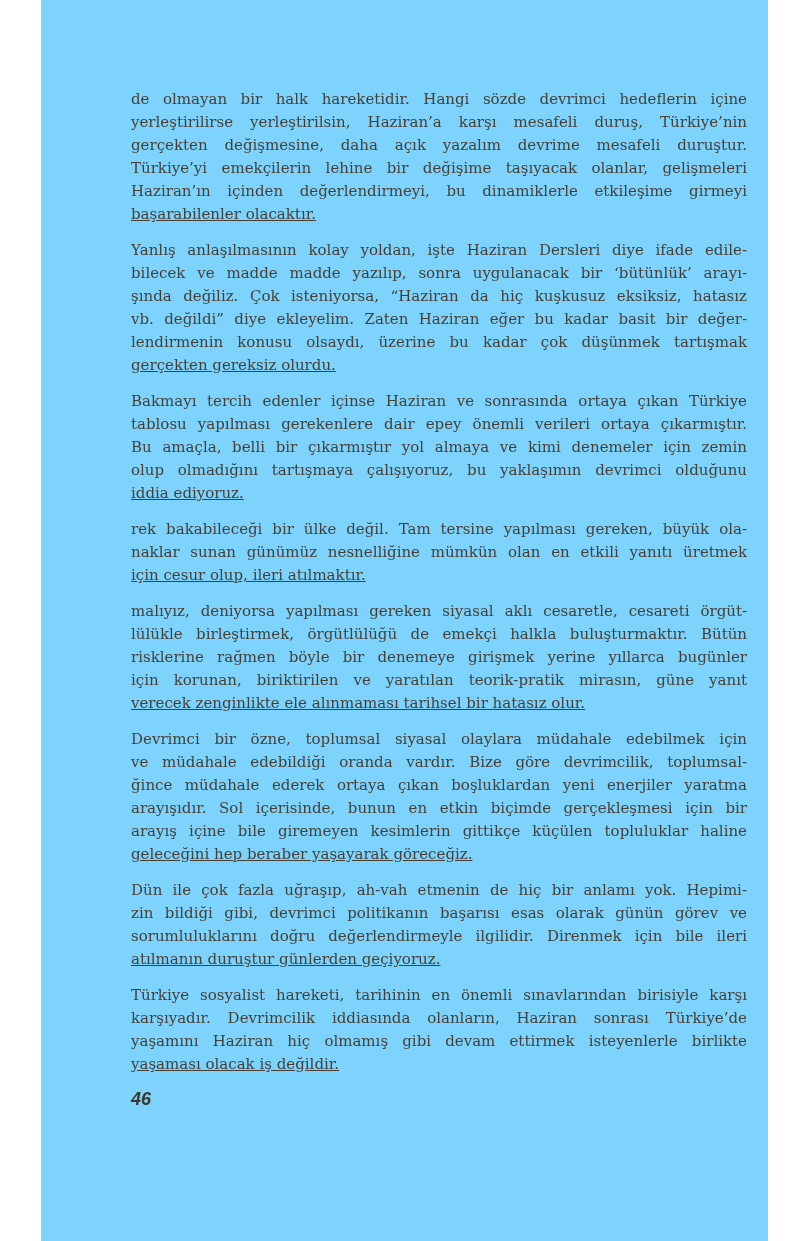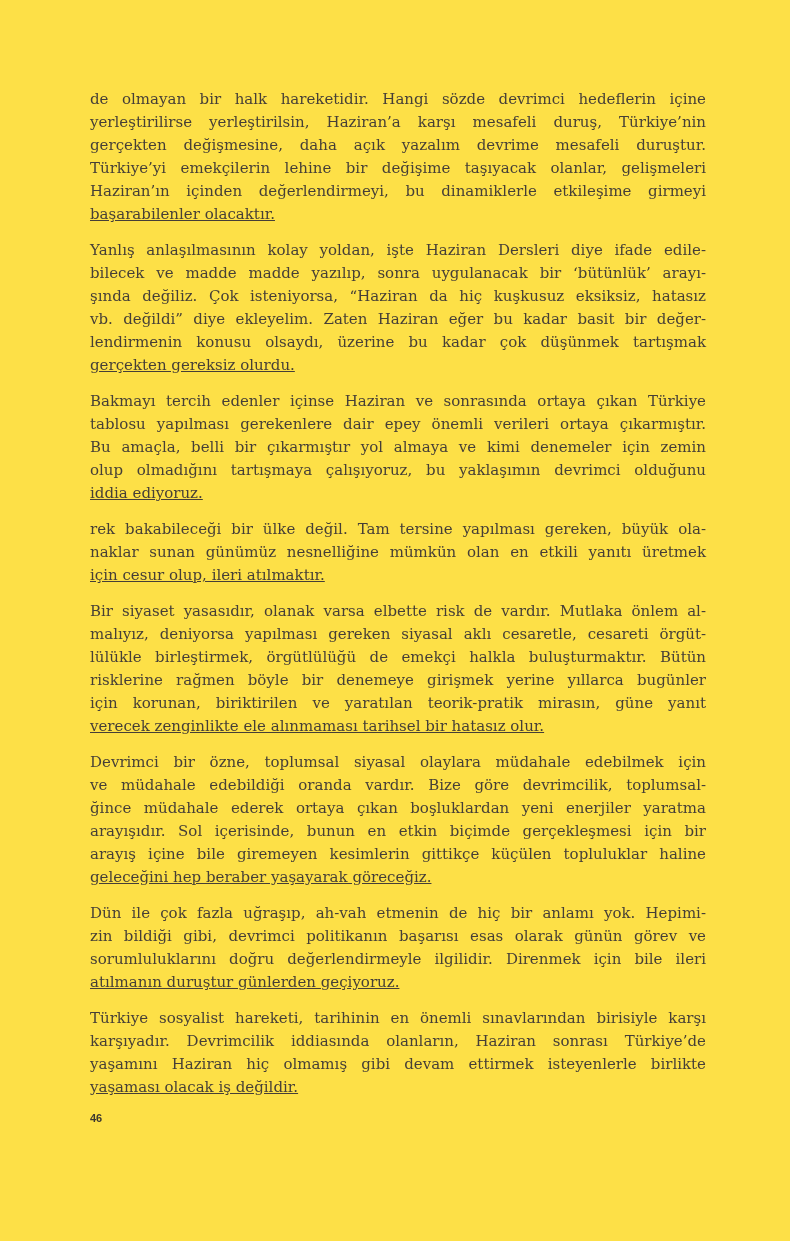--- a/index.html
+++ b/index.html
@@ -2,28 +2,29 @@
 <html lang="tr"><head>
 <meta charset="utf-8">
 <style>
   html, body {
     margin: 0;
     padding: 0;
     background: #ffffff;
   }
   .page {
     position: relative;
-    width: 790px;
+    width: 727px;
     height: 1241px;
-    background: #fde047;
+    background: #7dd3fc;
     overflow: hidden;
     box-sizing: border-box;
     padding: 88px 92px 0 90px;
     font-family: "DejaVu Serif", "Liberation Serif", serif;
     color: #463f37;
+    margin-left: 41px;
   }
   .text-block {
     width: 616px;
   }
   .paragraph {
     margin: 0 0 13px 0;
     font-size: 15px;
     line-height: 23px;
   }
   .line {
@@ -31,22 +32,23 @@
     text-align-last: justify;
   }
   .line.last {
     text-align-last: left;
     text-decoration: underline;
   }
   .folio {
     margin-top: 12px;
     font-family: "Liberation Sans", sans-serif;
     font-weight: bold;
-    font-size: 11px;
+    font-size: 18px;
     color: #3d3830;
+    font-style: italic;
   }
 </style>
 </head>
 <body>
 
 <div class="page">
   <div class="text-block">
       <div class="paragraph">
         <div class="line">de olmayan bir halk hareketidir. Hangi sözde devrimci hedeflerin içine</div>
         <div class="line">yerleştirilirse yerleştirilsin, Haziran’a karşı mesafeli duruş, Türkiye’nin</div>
@@ -69,21 +71,20 @@
         <div class="line">Bu amaçla, belli bir çıkarmıştır yol almaya ve kimi denemeler için zemin</div>
         <div class="line">olup olmadığını tartışmaya çalışıyoruz, bu yaklaşımın devrimci olduğunu</div>
         <div class="line last">iddia ediyoruz.</div>
       </div>
       <div class="paragraph">
         <div class="line">rek bakabileceği bir ülke değil. Tam tersine yapılması gereken, büyük ola-</div>
         <div class="line">naklar sunan günümüz nesnelliğine mümkün olan en etkili yanıtı üretmek</div>
         <div class="line last">için cesur olup, ileri atılmaktır.</div>
       </div>
       <div class="paragraph">
-        <div class="line">Bir siyaset yasasıdır, olanak varsa elbette risk de vardır. Mutlaka önlem al-</div>
         <div class="line">malıyız, deniyorsa yapılması gereken siyasal aklı cesaretle, cesareti örgüt-</div>
         <div class="line">lülükle birleştirmek, örgütlülüğü de emekçi halkla buluşturmaktır. Bütün</div>
         <div class="line">risklerine rağmen böyle bir denemeye girişmek yerine yıllarca bugünler</div>
         <div class="line">için korunan, biriktirilen ve yaratılan teorik-pratik mirasın, güne yanıt</div>
         <div class="line last">verecek zenginlikte ele alınmaması tarihsel bir hatasız olur.</div>
       </div>
       <div class="paragraph">
         <div class="line">Devrimci bir özne, toplumsal siyasal olaylara müdahale edebilmek için</div>
         <div class="line">ve müdahale edebildiği oranda vardır. Bize göre devrimcilik, toplumsal-</div>
         <div class="line">ğince müdahale ederek ortaya çıkan boşluklardan yeni enerjiler yaratma</div>

